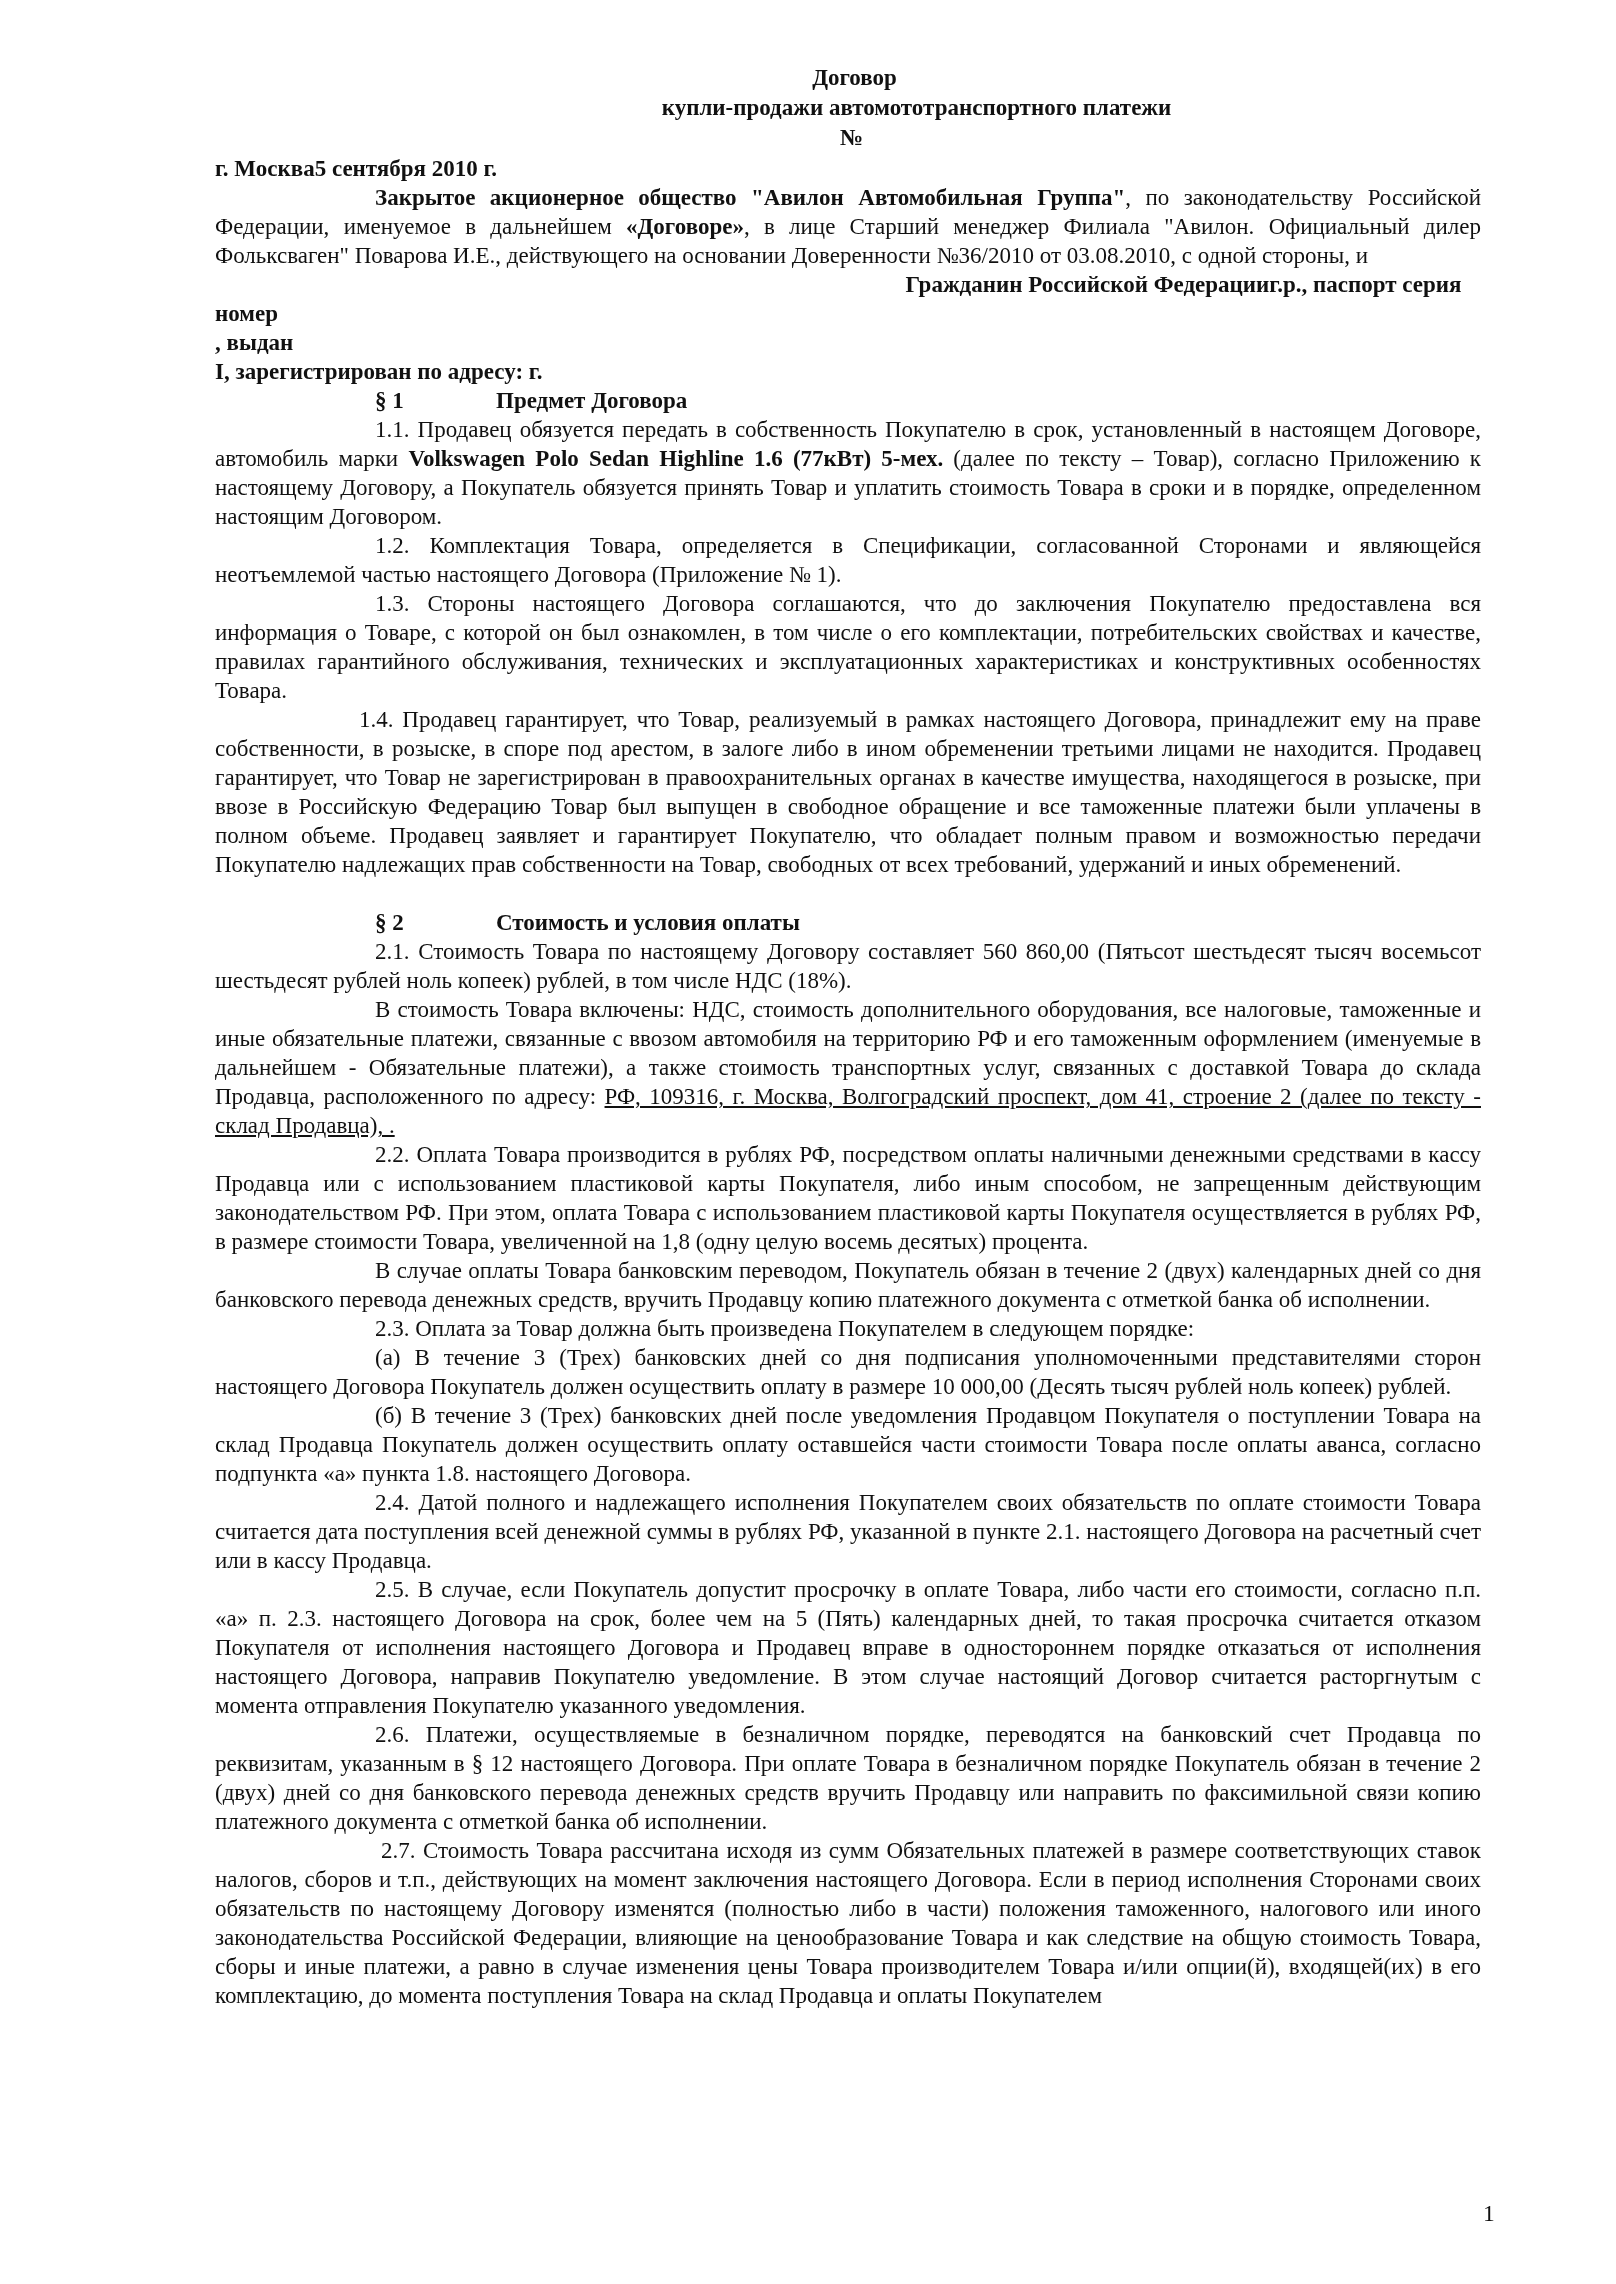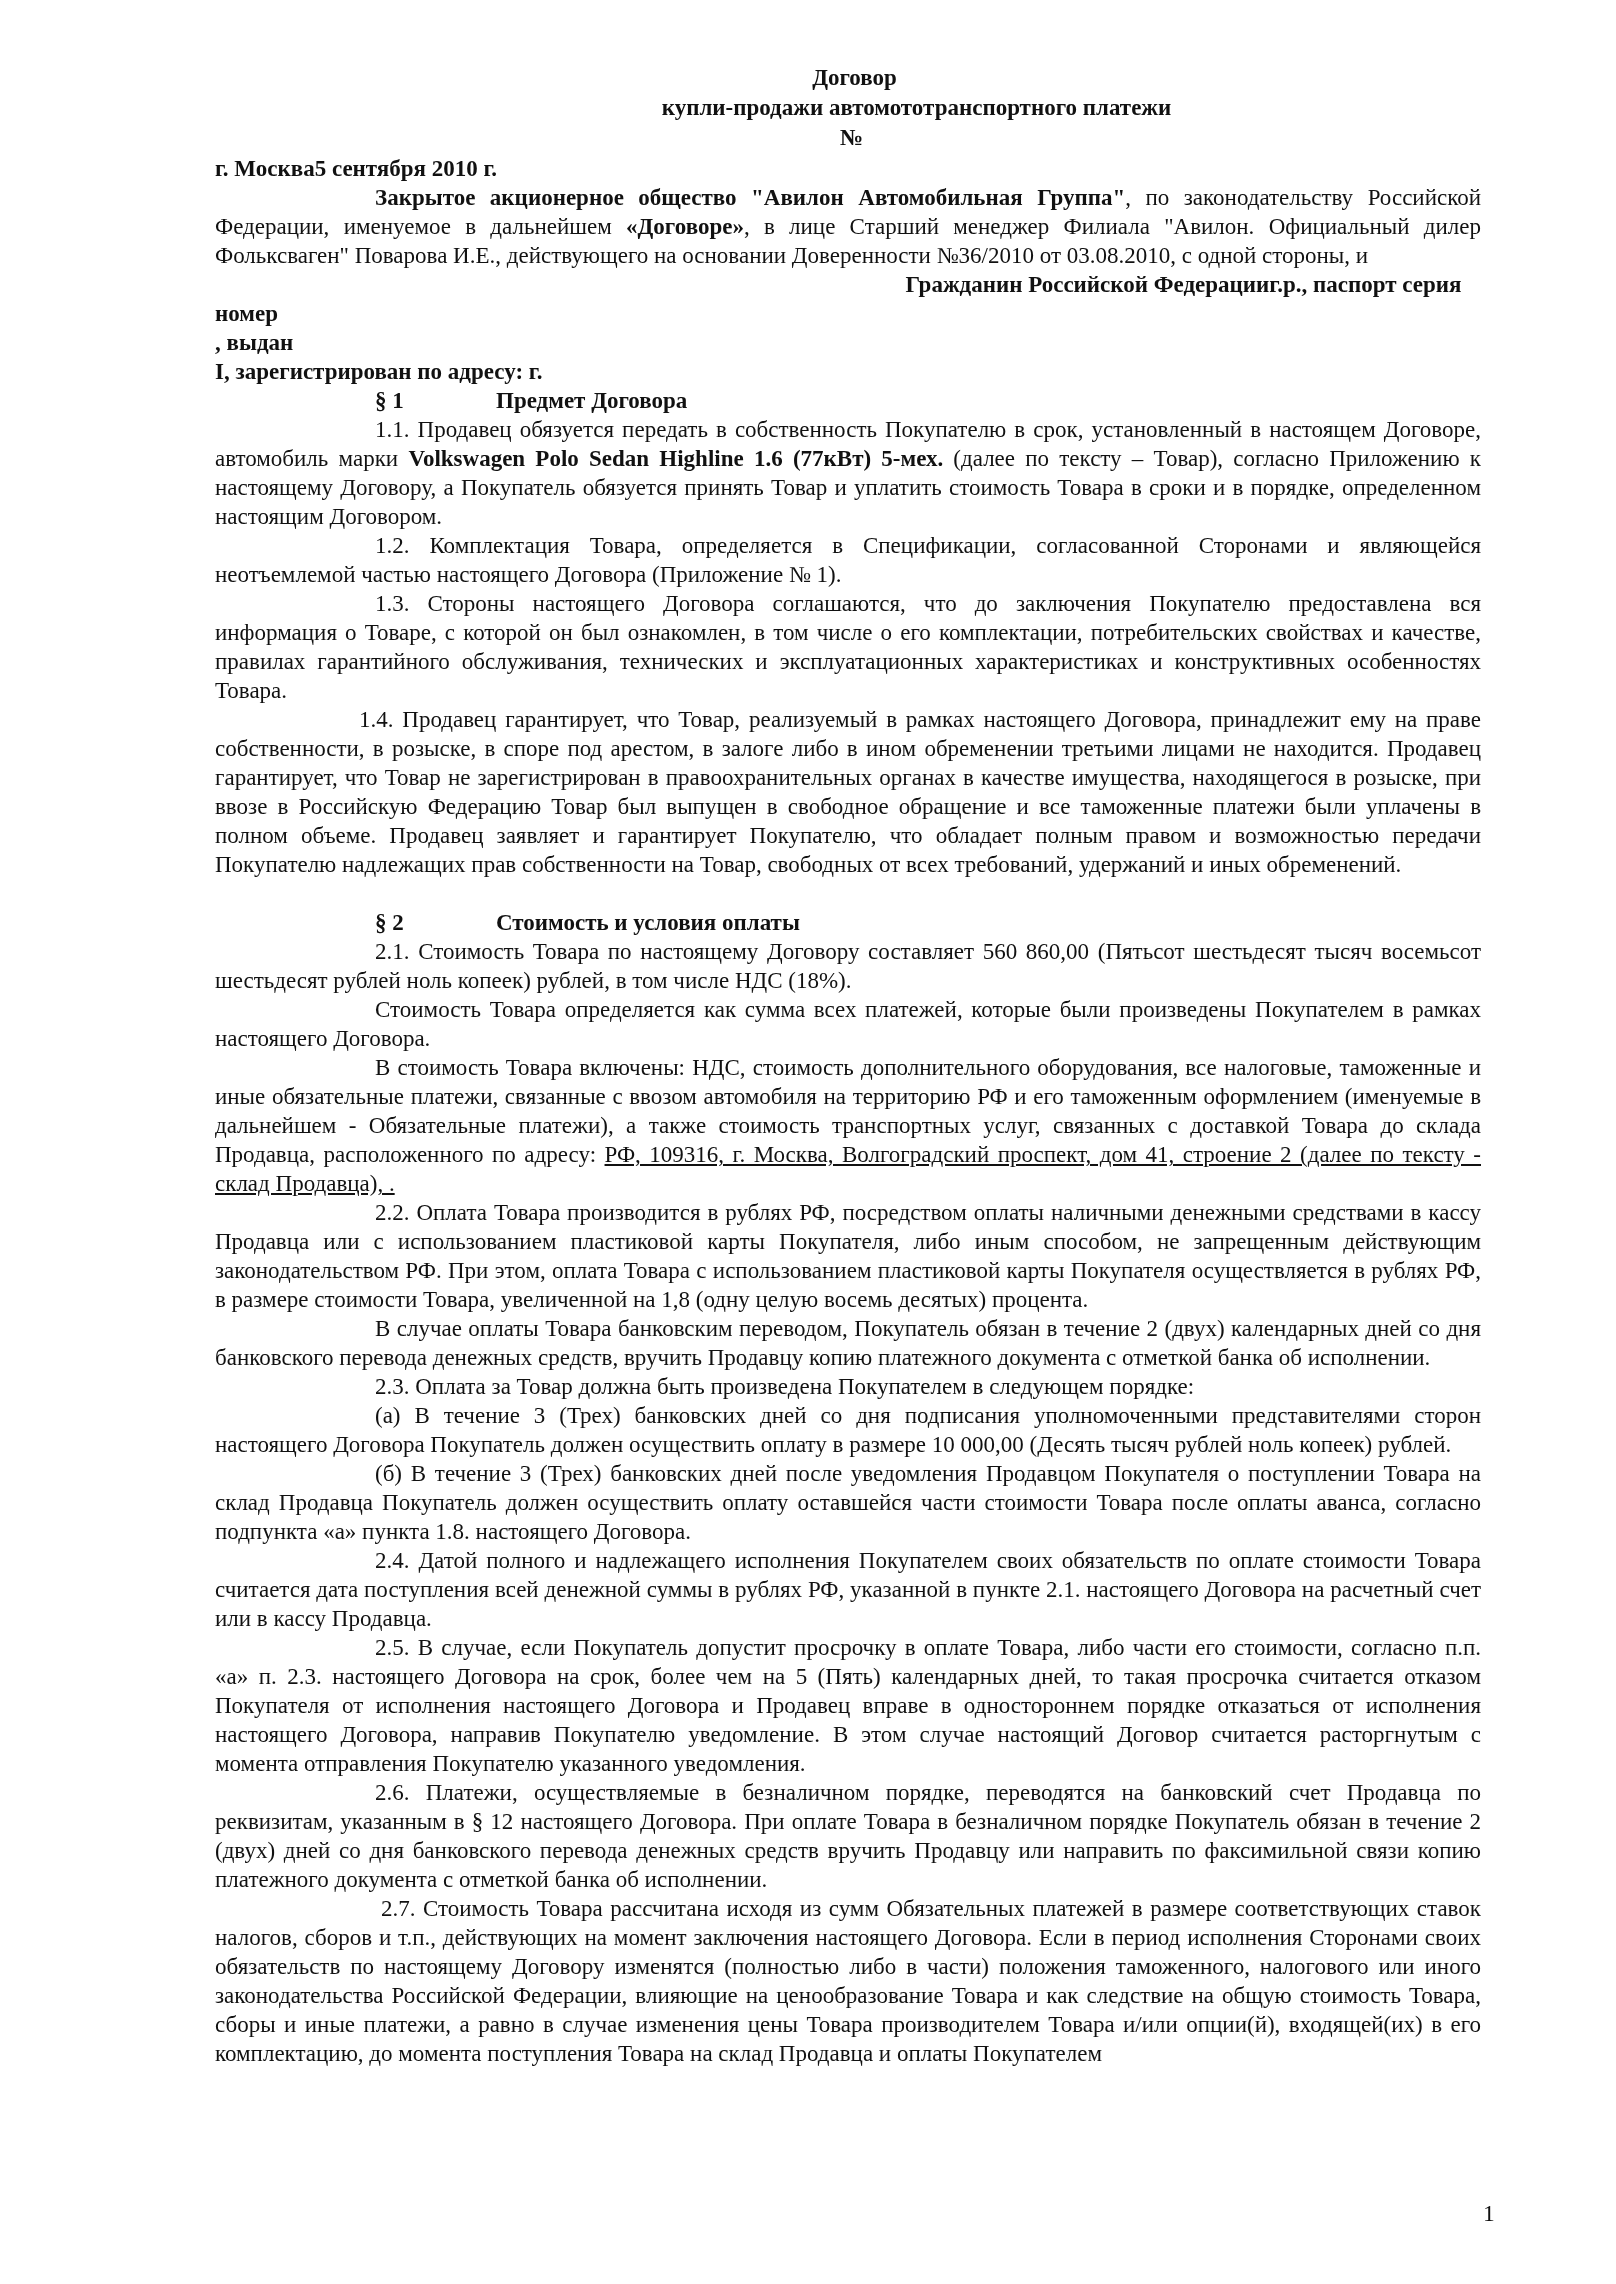--- a/index.html
+++ b/index.html
@@ -78,21 +78,20 @@
     <p style="text-indent:144px">1.4. Продавец гарантирует, что Товар, реализуемый в рамках настоящего Договора, принадлежит ему на праве собственности, в розыске, в споре под арестом, в залоге либо в ином обременении третьими лицами не находится. Продавец гарантирует, что Товар не зарегистрирован в правоохранительных органах в качестве имущества, находящегося в розыске, при ввозе в Российскую Федерацию Товар был выпущен в свободное  обращение и все таможенные платежи были уплачены в полном объеме. Продавец заявляет и гарантирует Покупателю, что обладает полным правом и возможностью передачи Покупателю надлежащих прав собственности на Товар, свободных от всех требований, удержаний и иных обременений.</p>
 
     <div class="gap"></div>
 
     <div class="section-head">
       <span class="num">§ 2</span>
       <span>Стоимость и условия оплаты</span>
     </div>
 
     <p>2.1. Стоимость Товара по настоящему Договору составляет  560 860,00 (Пятьсот шестьдесят тысяч восемьсот шестьдесят рублей ноль копеек) рублей, в том числе НДС (18%).</p>
-    <p>Стоимость Товара определяется как сумма всех платежей, которые были произведены Покупателем в рамках настоящего Договора.</p>
     <p><span>В стоимость Товара включены: НДС, стоимость дополнительного оборудования, все налоговые, таможенные и иные обязательные платежи, связанные с ввозом автомобиля на территорию РФ и его таможенным оформлением (именуемые в дальнейшем - Обязательные платежи), а также стоимость транспортных услуг, связанных с доставкой Товара до склада Продавца, расположенного по адресу: </span><span class="u">РФ, 109316, г. Москва, Волгоградский проспект, дом 41, строение 2 (далее по тексту - склад Продавца), .</span></p>
     <p>2.2. Оплата Товара производится в рублях РФ, посредством оплаты наличными денежными средствами в кассу Продавца или с использованием пластиковой карты Покупателя, либо иным способом, не запрещенным действующим законодательством РФ. При этом, оплата Товара с использованием пластиковой карты Покупателя осуществляется в рублях РФ, в размере стоимости Товара, увеличенной на 1,8 (одну целую восемь десятых) процента.</p>
     <p>В случае оплаты Товара банковским переводом, Покупатель обязан  в течение 2 (двух) календарных дней со дня банковского перевода денежных средств, вручить Продавцу копию платежного документа с отметкой банка об исполнении.</p>
     <p>2.3. Оплата за Товар должна быть произведена Покупателем в следующем порядке:</p>
     <p>(а) В течение 3 (Трех) банковских дней со дня подписания уполномоченными представителями сторон настоящего Договора Покупатель должен осуществить оплату в размере 10 000,00 (Десять тысяч рублей ноль копеек) рублей.</p>
     <p>(б) В течение 3 (Трех) банковских дней после уведомления Продавцом Покупателя о поступлении Товара на склад Продавца Покупатель должен осуществить оплату оставшейся части стоимости Товара после оплаты аванса, согласно подпункта «а» пункта 1.8. настоящего Договора.</p>
     <p>2.4. Датой полного и надлежащего исполнения Покупателем своих обязательств по оплате стоимости  Товара считается дата поступления всей денежной суммы в рублях РФ, указанной в пункте 2.1. настоящего Договора  на расчетный счет или в кассу Продавца.</p>
     <p>2.5. В случае, если Покупатель допустит просрочку в оплате Товара, либо части его стоимости, согласно п.п. «а»  п. 2.3. настоящего Договора на срок, более чем на 5 (Пять) календарных дней, то такая просрочка считается отказом Покупателя от исполнения настоящего Договора и Продавец вправе в одностороннем порядке отказаться от исполнения настоящего Договора, направив Покупателю уведомление. В этом случае настоящий Договор считается расторгнутым с момента отправления Покупателю указанного уведомления.</p>
     <p>2.6. Платежи, осуществляемые в безналичном порядке, переводятся на банковский счет Продавца по реквизитам, указанным в § 12 настоящего Договора. При оплате Товара в безналичном порядке Покупатель обязан в течение 2 (двух) дней со дня банковского перевода денежных средств вручить Продавцу или направить по факсимильной связи копию платежного документа с отметкой банка об исполнении.</p>
     <p style="text-indent:166px">2.7. Стоимость Товара рассчитана исходя из сумм Обязательных платежей в размере соответствующих ставок налогов, сборов и т.п., действующих на момент заключения настоящего Договора. Если в период исполнения Сторонами своих обязательств по настоящему Договору изменятся (полностью либо в части) положения таможенного, налогового или иного законодательства Российской Федерации, влияющие на ценообразование Товара и как следствие на общую стоимость Товара, сборы и иные платежи, а равно в случае изменения цены Товара производителем Товара и/или опции(й), входящей(их) в его комплектацию, до момента поступления Товара на склад Продавца и оплаты Покупателем</p>

